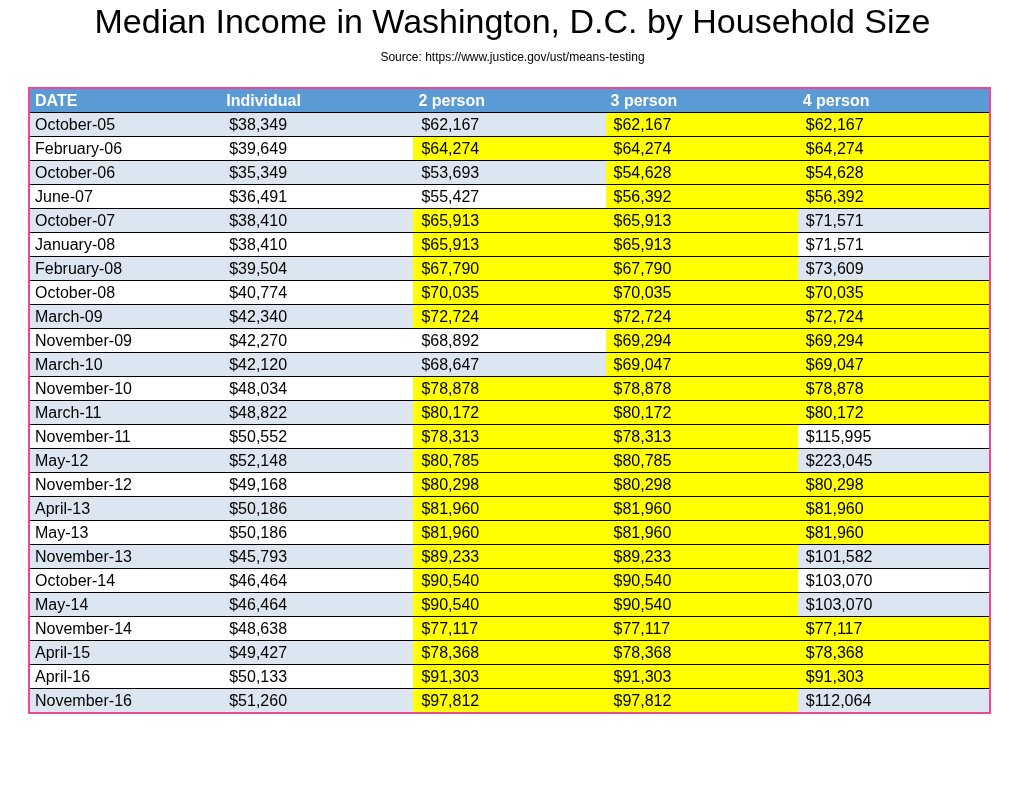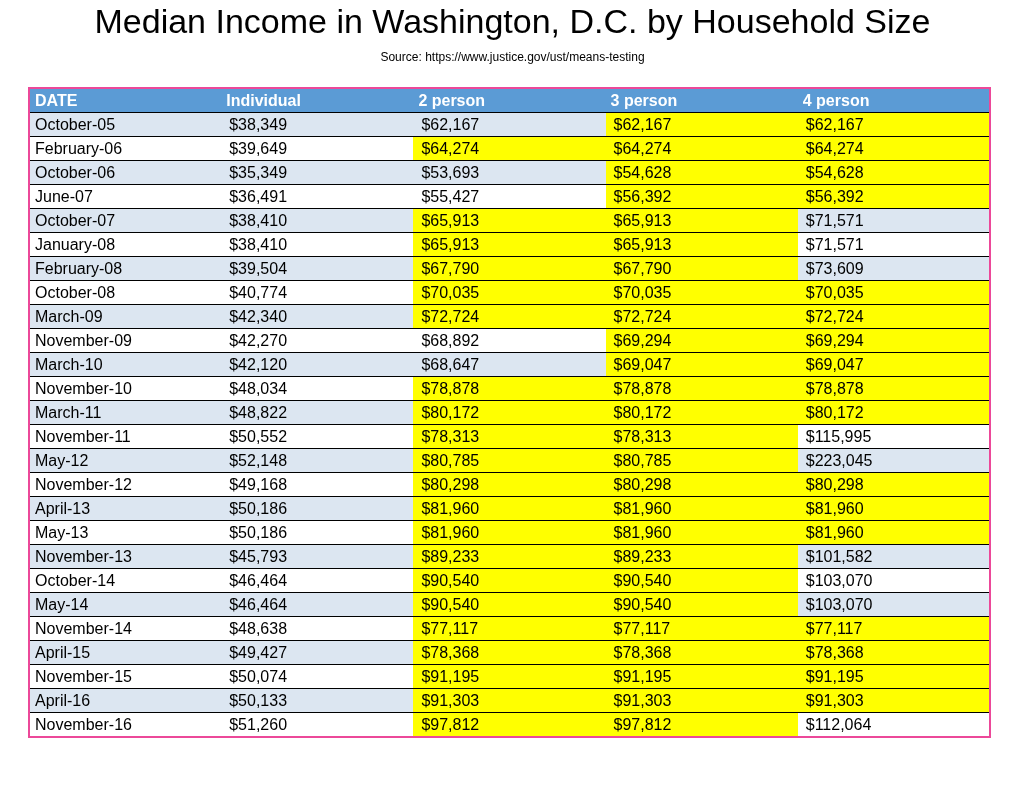--- a/index.html
+++ b/index.html
@@ -241,27 +241,20 @@
         <td class="money hl">$77,117</td>
       </tr>
       <tr>
         <td>April-15</td>
         <td class="money">$49,427</td>
         <td class="money hl">$78,368</td>
         <td class="money hl">$78,368</td>
         <td class="money hl">$78,368</td>
       </tr>
       <tr>
-        <td>November-15</td>
-        <td class="money">$50,074</td>
-        <td class="money hl">$91,195</td>
-        <td class="money hl">$91,195</td>
-        <td class="money hl">$91,195</td>
-      </tr>
-      <tr>
         <td>April-16</td>
         <td class="money">$50,133</td>
         <td class="money hl">$91,303</td>
         <td class="money hl">$91,303</td>
         <td class="money hl">$91,303</td>
       </tr>
       <tr>
         <td>November-16</td>
         <td class="money">$51,260</td>
         <td class="money hl">$97,812</td>

